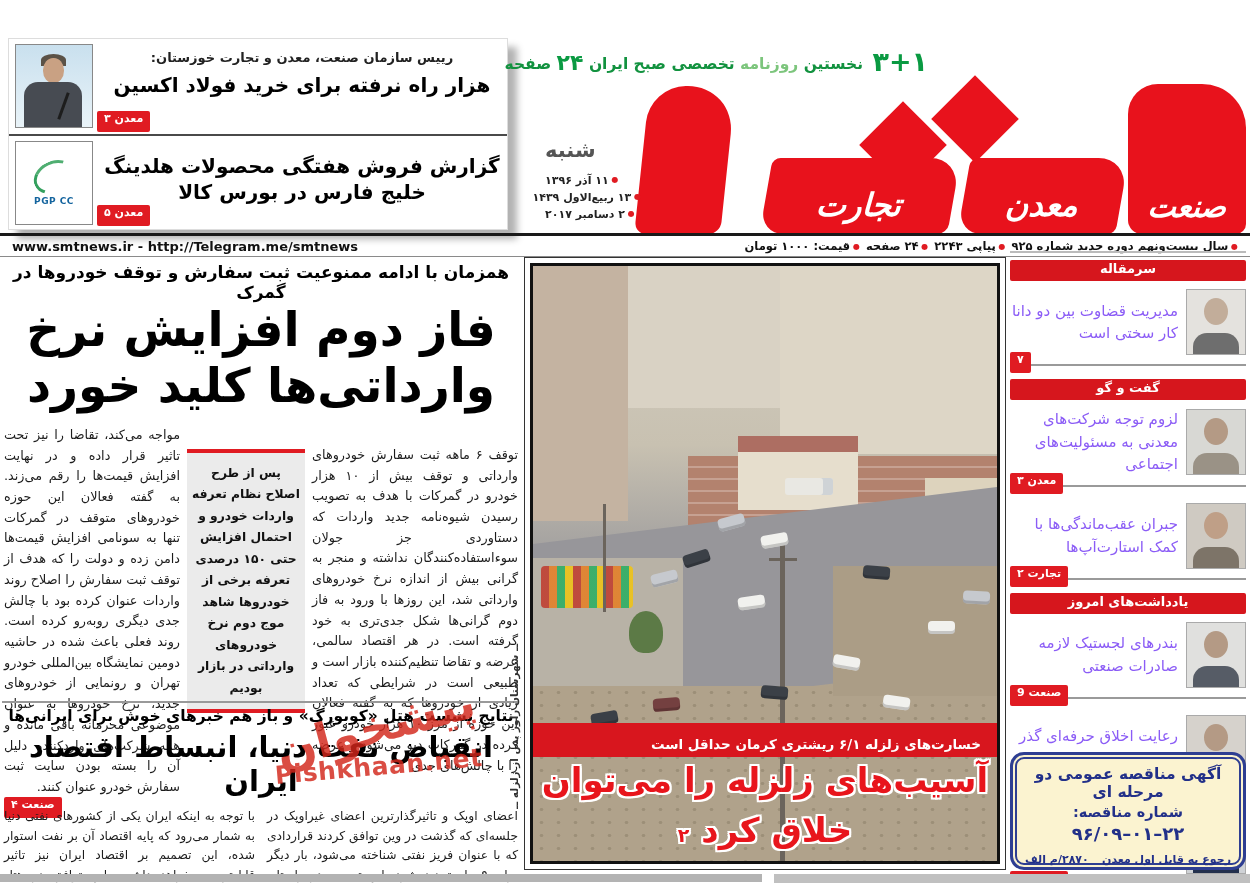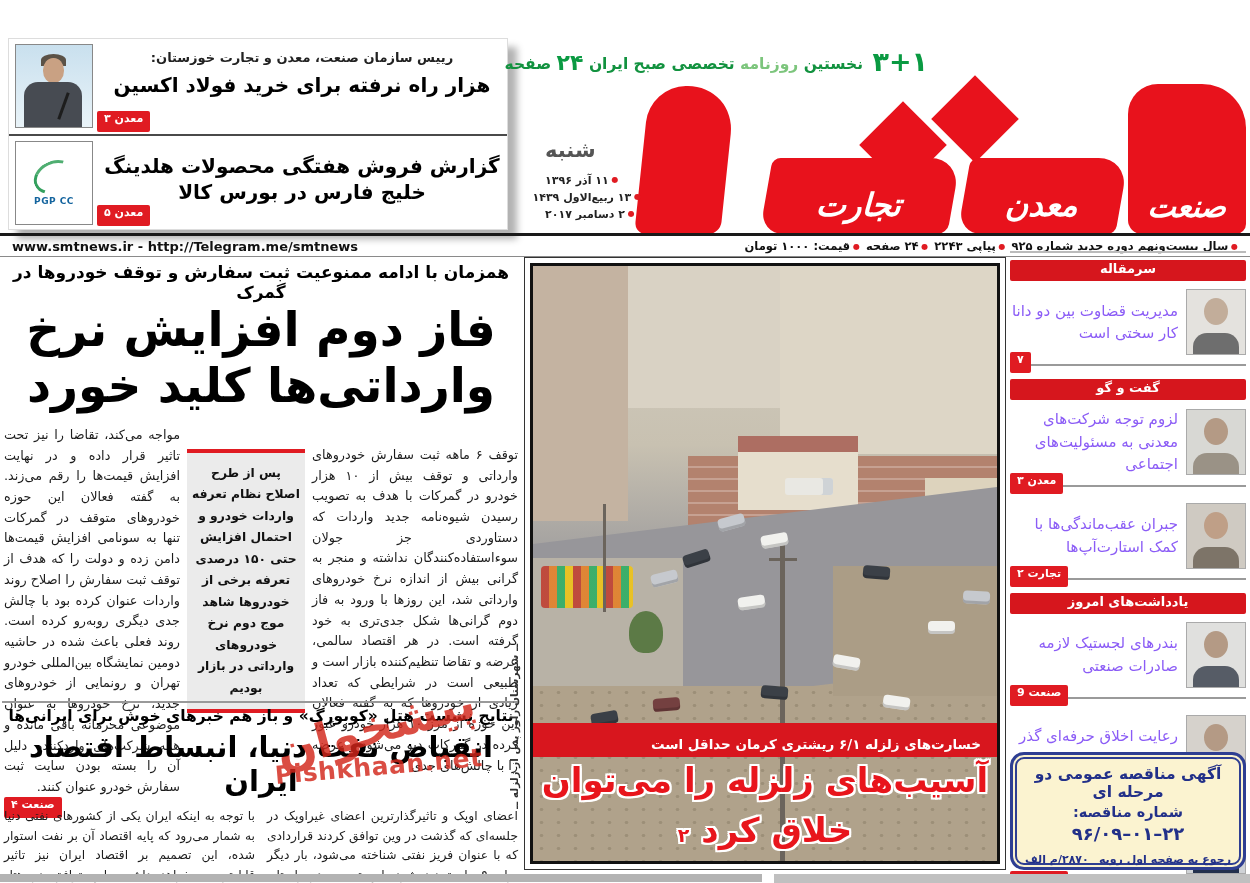--- a/index.html
+++ b/index.html
@@ -357,21 +357,21 @@
       <div class="sb-text">«اقتصاد خلاق» یکی از شریان‌های اصلی اقتصاد</div>
       <span class="badge sb-badge">تجارت ۲</span>
     </div>
   </div>
 
   <div id="adbox">
     <div class="ad-l1">آگهی مناقصه عمومی دو مرحله ای</div>
     <div class="ad-l2">شماره مناقصه:</div>
     <div class="ad-num">۹۶/۰۹–۰۱–۲۲</div>
     <div class="ad-foot">
-      <span>رجوع به صفحه اول روبه</span>
+      <span>رجوع به قابل اول معدن</span>
       <span>۲۸۷۰/م الف</span>
     </div>
   </div>
 
   <div id="footbar-left"></div>
   <div id="footbar-right"></div>
 
 </div>
 
 </body></html>

